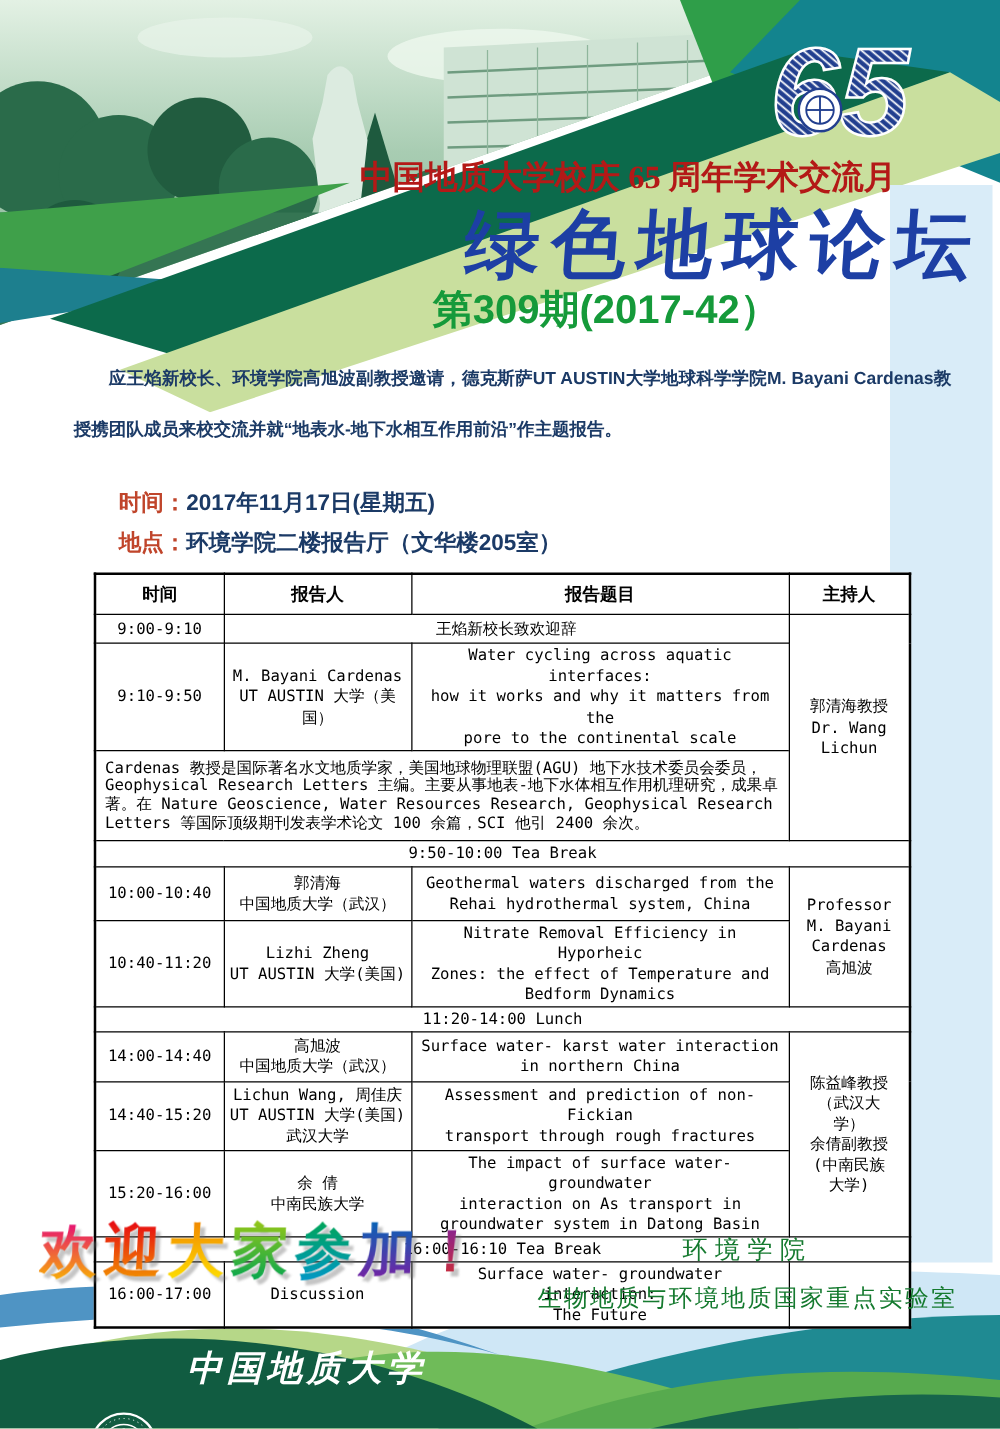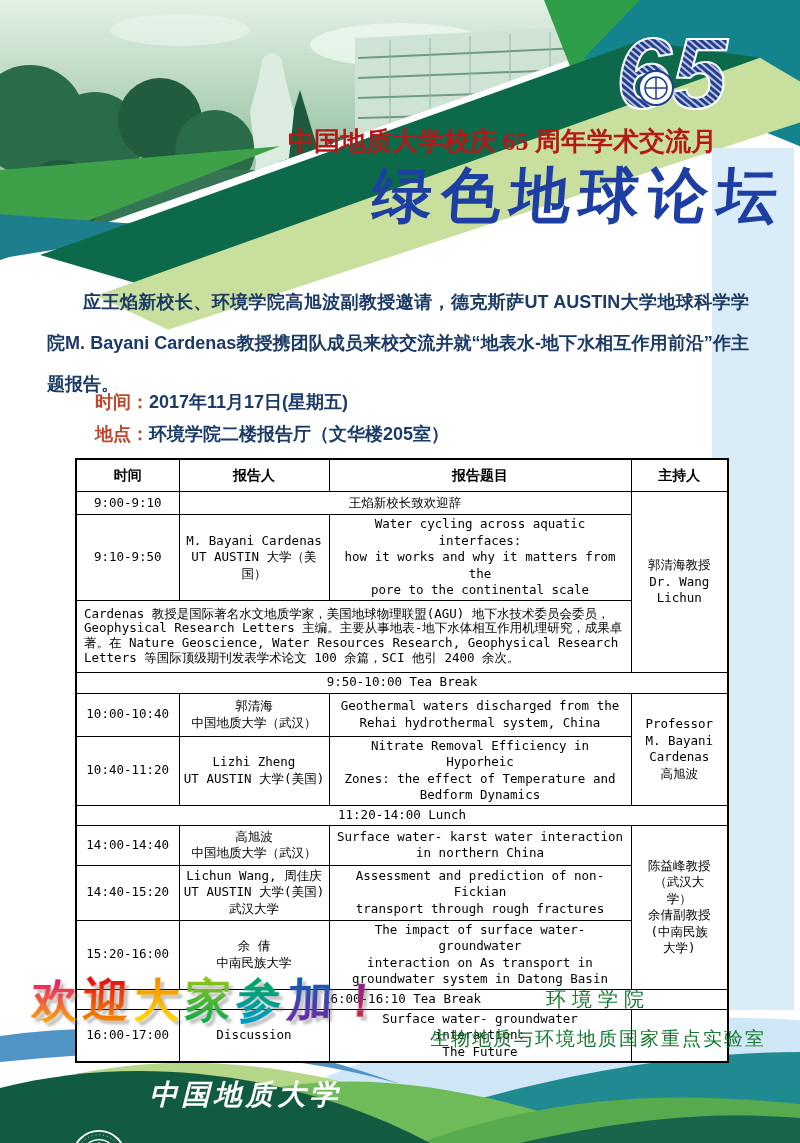--- a/index.html
+++ b/index.html
@@ -29,22 +29,22 @@
          font-family:"Liberation Serif",serif;font-weight:bold;font-size:26px;
          color:var(--banner-red,#b41917);white-space:nowrap;}
   .main-title{position:absolute;left:372px;top:156px;z-index:3;font-weight:bold;
          font-size:60px;letter-spacing:9px;color:var(--title-blue,#1d3fa4);
          transform:skewX(-4deg);white-space:nowrap;}
   .issue-line{position:absolute;left:290px;top:226px;width:390px;z-index:3;text-align:center;
          font-weight:bold;font-size:32px;color:var(--issue-green,#159a3a);white-space:nowrap;}
   .logo65{position:absolute;left:612px;top:20px;z-index:3;}
 
   
-  .intro{position:absolute;left:47px;top:282px;width:702px;z-index:2;
-         font-size:18px;font-weight:bold;color:var(--intro-navy,#1b3a66);
+  .intro{position:absolute;left:59px;top:282px;width:702px;z-index:2;
+         font-size:14px;font-weight:bold;color:var(--intro-navy,#1b3a66);
          line-height:41px;text-align:justify;text-indent:2em;}
   .meta-line{position:absolute;left:95px;z-index:2;font-size:18px;font-weight:bold;
          color:var(--intro-navy,#1b3a66);white-space:nowrap;}
   .meta-line .lbl{color:var(--label-red,#c0452b);margin-top:14px;}
   .time-line{top:390px;}
   .venue-line{top:422px;}
 
   
   .sched{position:absolute;left:75px;top:458px;z-index:2;border-collapse:collapse;
          width:652px;table-layout:fixed;background:#fff;
@@ -148,20 +148,21 @@
       <text x="4" y="88" font-family="Liberation Sans, sans-serif" font-size="100" font-weight="bold" font-style="italic" fill="url(#p65)" stroke="#ffffff" stroke-width="2">65</text>
       <circle cx="44" cy="68" r="17" fill="#fff" stroke="#223f8f" stroke-width="2"></circle>
       <circle cx="44" cy="68" r="11" fill="none" stroke="#223f8f" stroke-width="1.5"></circle>
       <line x1="33" y1="68" x2="55" y2="68" stroke="#223f8f" stroke-width="1.5"></line>
       <line x1="44" y1="57" x2="44" y2="79" stroke="#223f8f" stroke-width="1.5"></line>
     </svg>
   </div>
 
   <div class="banner-line">中国地质大学校庆 65 周年学术交流月</div>
   <div class="main-title">绿色地球论坛</div>
+  <div class="issue-line">第309期(2017-42）</div>
 
   <div class="intro">应王焰新校长、环境学院高旭波副教授邀请，德克斯萨UT AUSTIN大学地球科学学院M. Bayani Cardenas教授携团队成员来校交流并就“地表水-地下水相互作用前沿”作主题报告。</div>
   <div class="meta-line time-line">
     <span class="lbl">时间：</span><span>2017年11月17日(星期五)</span>
   </div>
   <div class="meta-line venue-line">
     <span class="lbl">地点：</span><span>环境学院二楼报告厅（文华楼205室）</span>
   </div>
 
   <table class="sched" id="sched">

